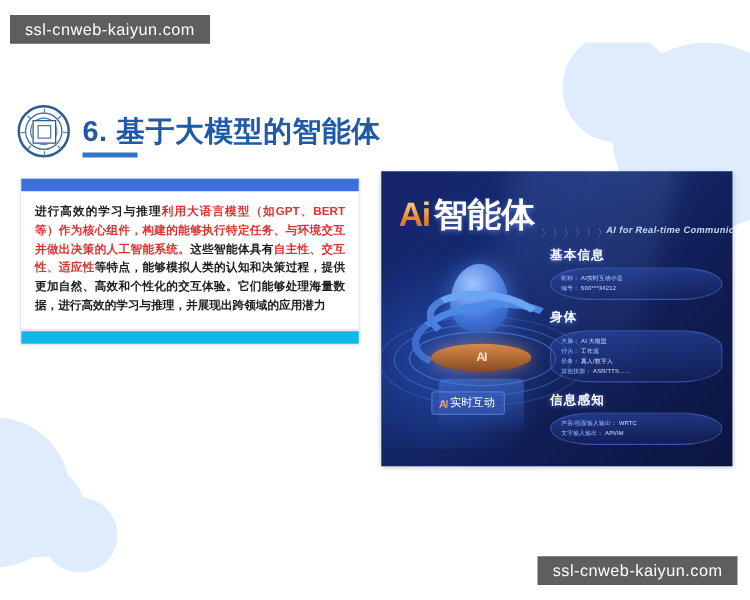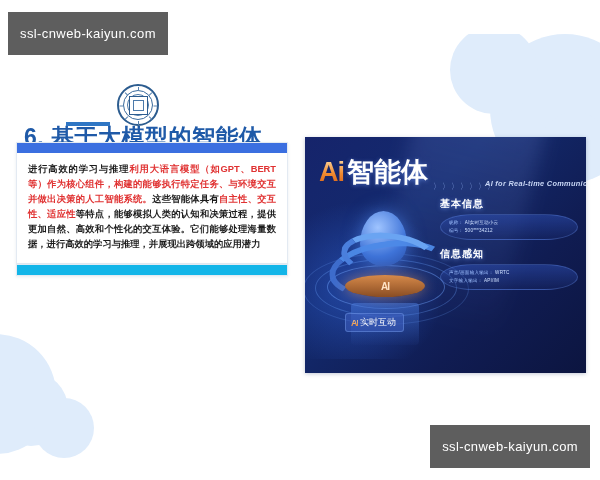--- a/index.html
+++ b/index.html
@@ -17,28 +17,28 @@
   .blob-l1{width:120px;height:120px;left:-64px;top:334px;}
   .blob-l2{width:74px;height:74px;left:-6px;top:372px;}
   .blob-l3{width:60px;height:60px;left:34px;top:398px;}
   .blob-t0{position:absolute;left:0;right:0;top:0;height:34px;background:#ffffff;z-index:1;}
 
   
   .watermark{
     position:absolute;z-index:40;
     background:#5e5e5e;color:#ffffff;
     font-size:13px;letter-spacing:.4px;
-    padding:14px 12px;
+    padding:4px 12px;
     white-space:nowrap;
   }
   .wm-top{left:8px;top:12px;}
   .wm-bot{right:10px;bottom:12px;}
 
   
-  .head{position:absolute;left:14px;top:84px;z-index:10;display:flex;align-items:center;flex-direction:column;}
+  .head{position:absolute;left:14px;top:84px;z-index:10;display:flex;align-items:center;}
   .seal{
     width:42px;height:42px;border-radius:50%;
     border:2px solid #1b4f86;box-sizing:border-box;
     display:flex;align-items:center;justify-content:center;
     flex:0 0 auto;opacity:.92;position:relative;background:#fff;
   }
   .seal .ring2{position:absolute;left:4px;top:4px;right:4px;bottom:4px;border:1px solid #2a5f96;border-radius:50%;}
   .seal .ring3{position:absolute;left:8px;top:8px;right:8px;bottom:8px;border:1px solid #3d6fa3;border-radius:50%;}
   .seal .core{
     width:17px;height:17px;border:1px solid #1b4f86;
@@ -246,20 +246,29 @@
 
   <div class="info">
     <div class="info-grp">
       <div class="info-title">基本信息</div>
       <div class="info-card">
           <div class="info-row"><span class="k">昵称：</span><span> AI实时互动小云</span></div>
           <div class="info-row"><span class="k">编号：</span><span> 500***34212</span></div>
         </div>
     </div>
     <div class="info-grp">
+      <div class="info-title">身体</div>
+      <div class="info-card">
+          <div class="info-row"><span class="k">大脑：</span><span> AI 大模型</span></div>
+          <div class="info-row"><span class="k">行为：</span><span> 工作流</span></div>
+          <div class="info-row"><span class="k">形象：</span><span> 真人/数字人</span></div>
+          <div class="info-row"><span class="k">其他技能：</span><span> ASR/TTS……</span></div>
+        </div>
+    </div>
+    <div class="info-grp">
       <div class="info-title">信息感知</div>
       <div class="info-card">
           <div class="info-row"><span class="k">声音/画面输入输出：</span><span> WRTC</span></div>
           <div class="info-row"><span class="k">文字输入输出：</span><span> API/IM</span></div>
         </div>
     </div>
   </div>
 </div>
 
 </body></html>

